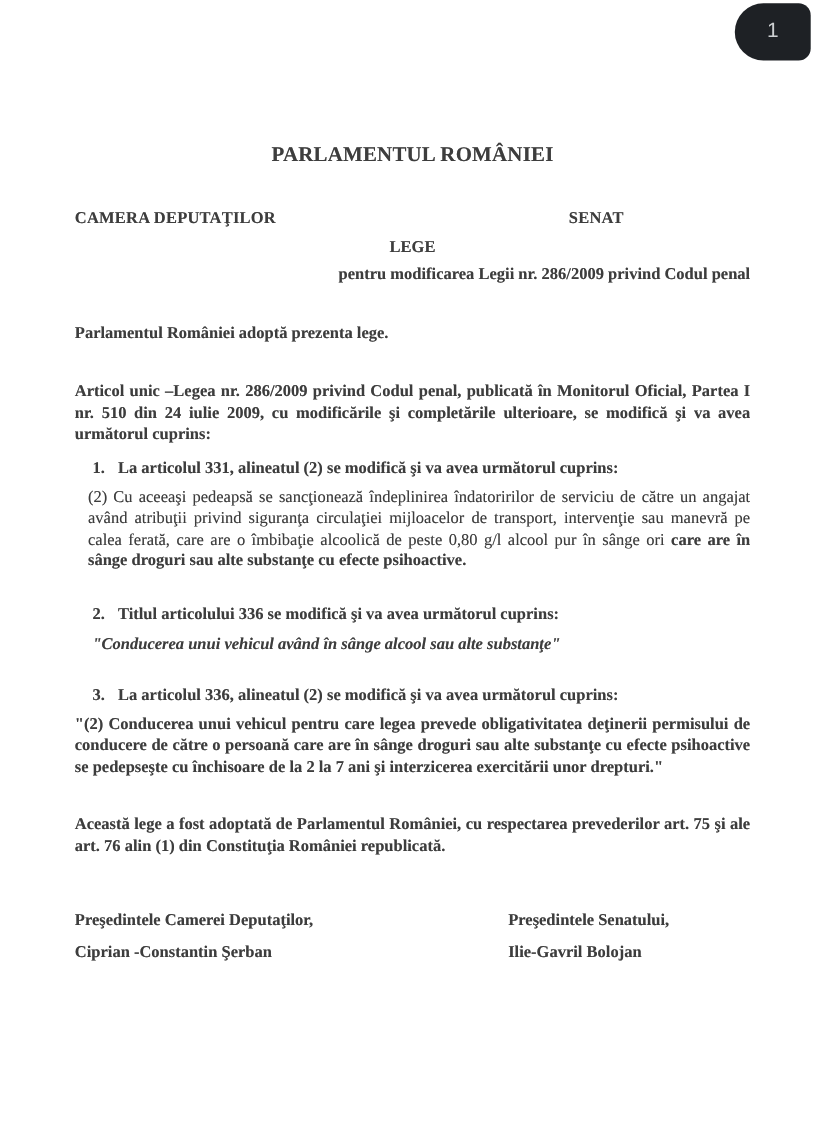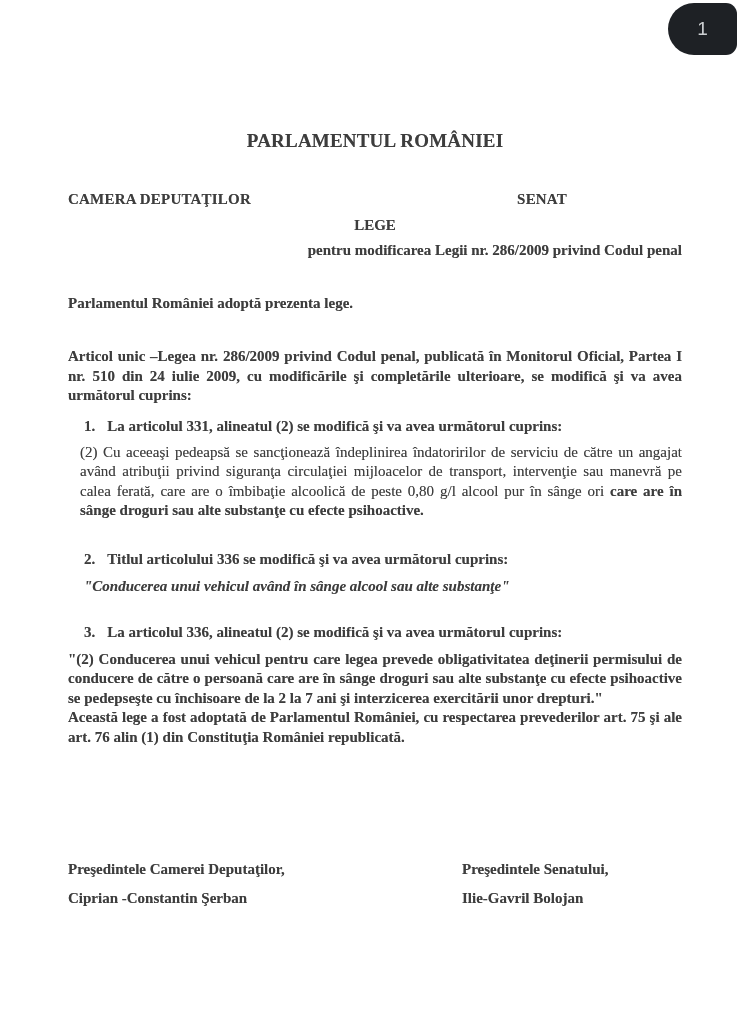--- a/index.html
+++ b/index.html
@@ -98,24 +98,25 @@
     font-weight: bold;
     font-style: italic;
     line-height: 20px;
   }
   .item-3 { margin-top: 26px; }
   .para-336 {
     margin-top: 8px;
     font-weight: bold;
   }
   .closing {
+    margin-top: 33px;
     font-weight: bold;
   }
   .signatures {
-    margin-top: 112px;
+    margin-top: 47px;
     display: flex;
     font-weight: bold;
     line-height: 20px;
   }
   .sig-col-left { width: 394px; flex: none; }
   .sig-col-right { flex: 1; }
   .sig-name { margin-top: 9px; }
 </style>
 </head>
 <body>

